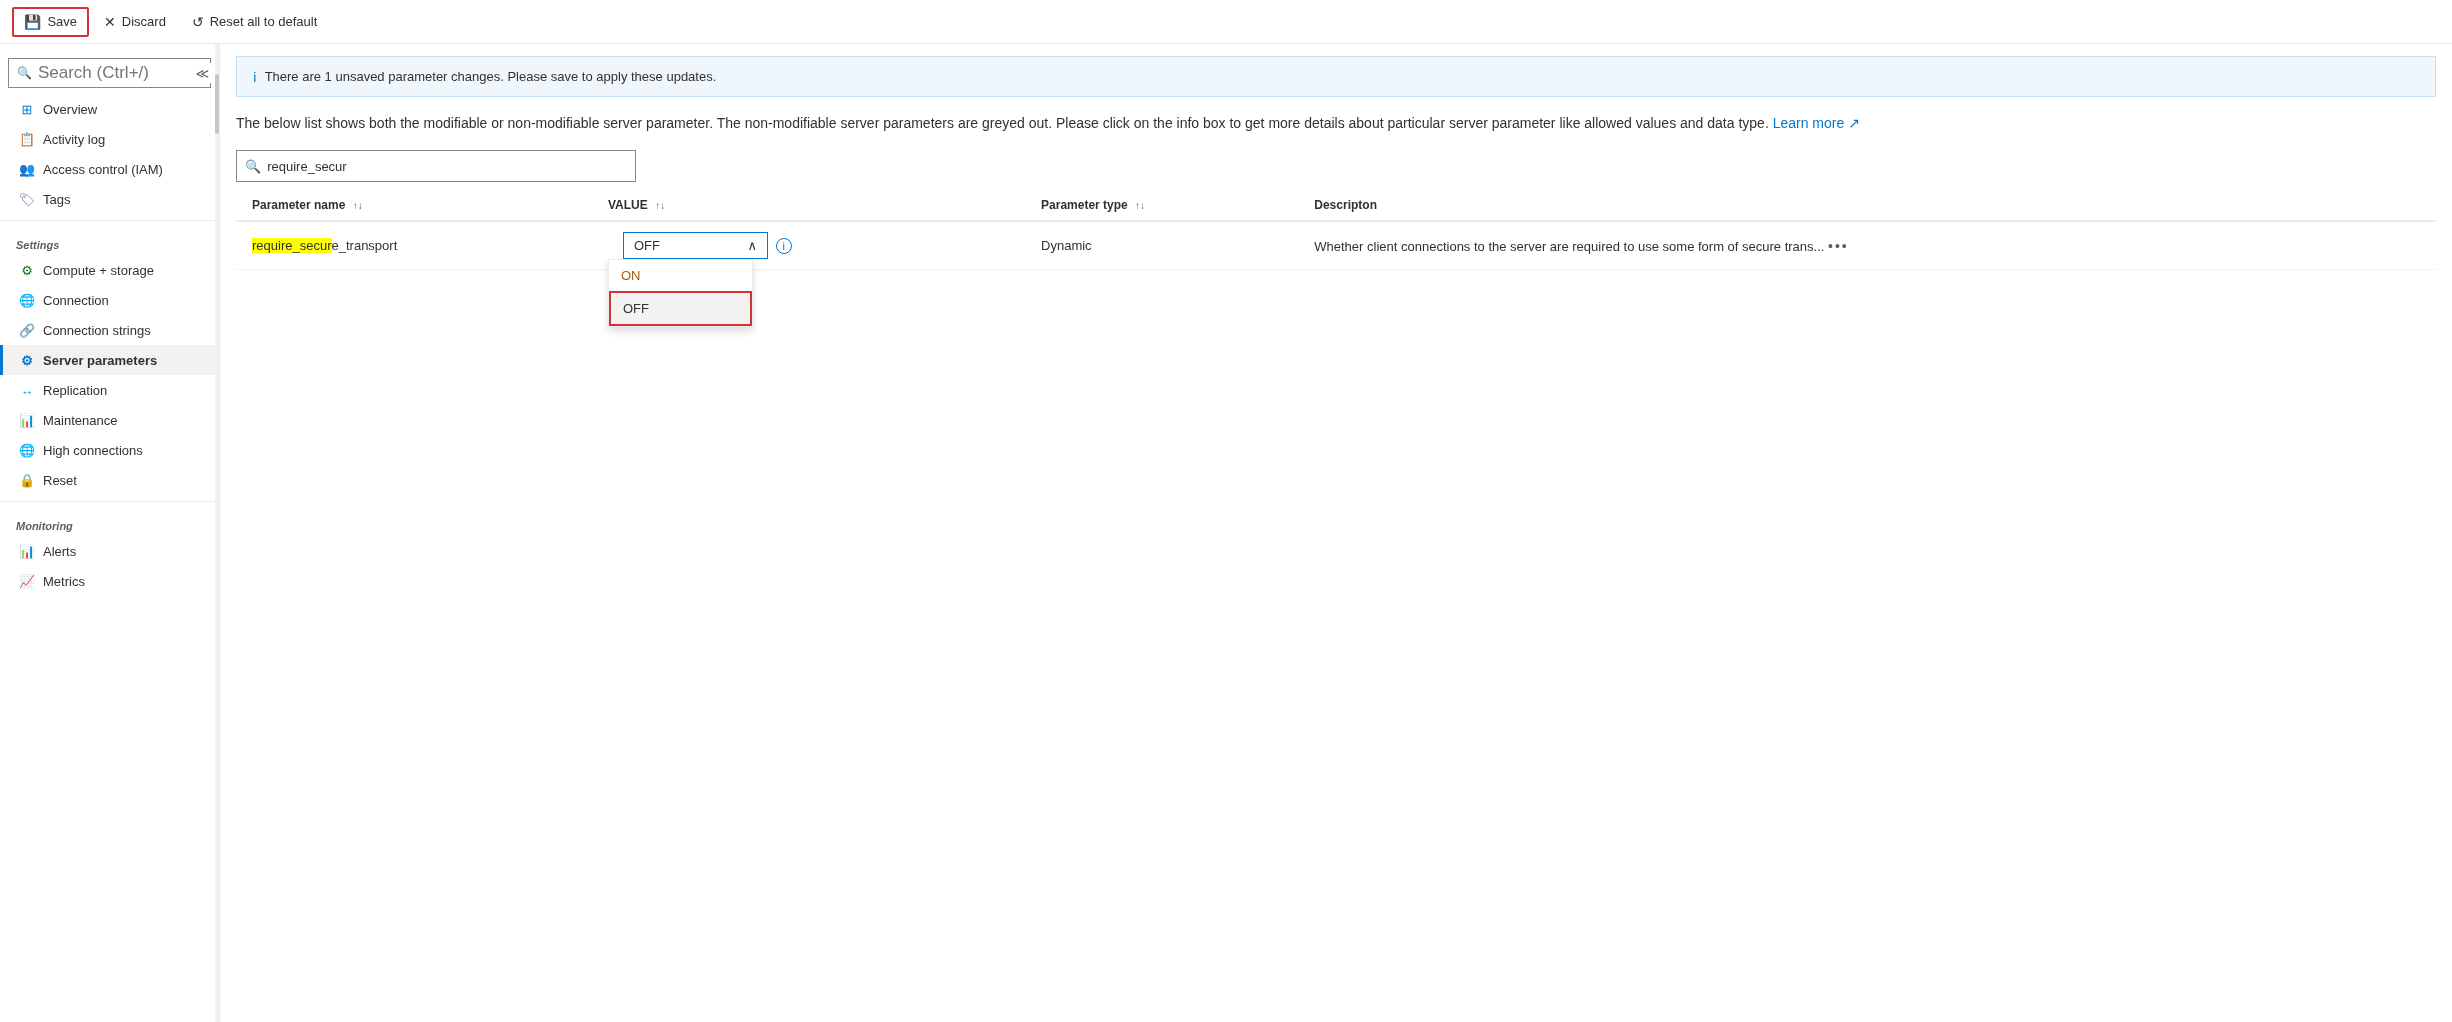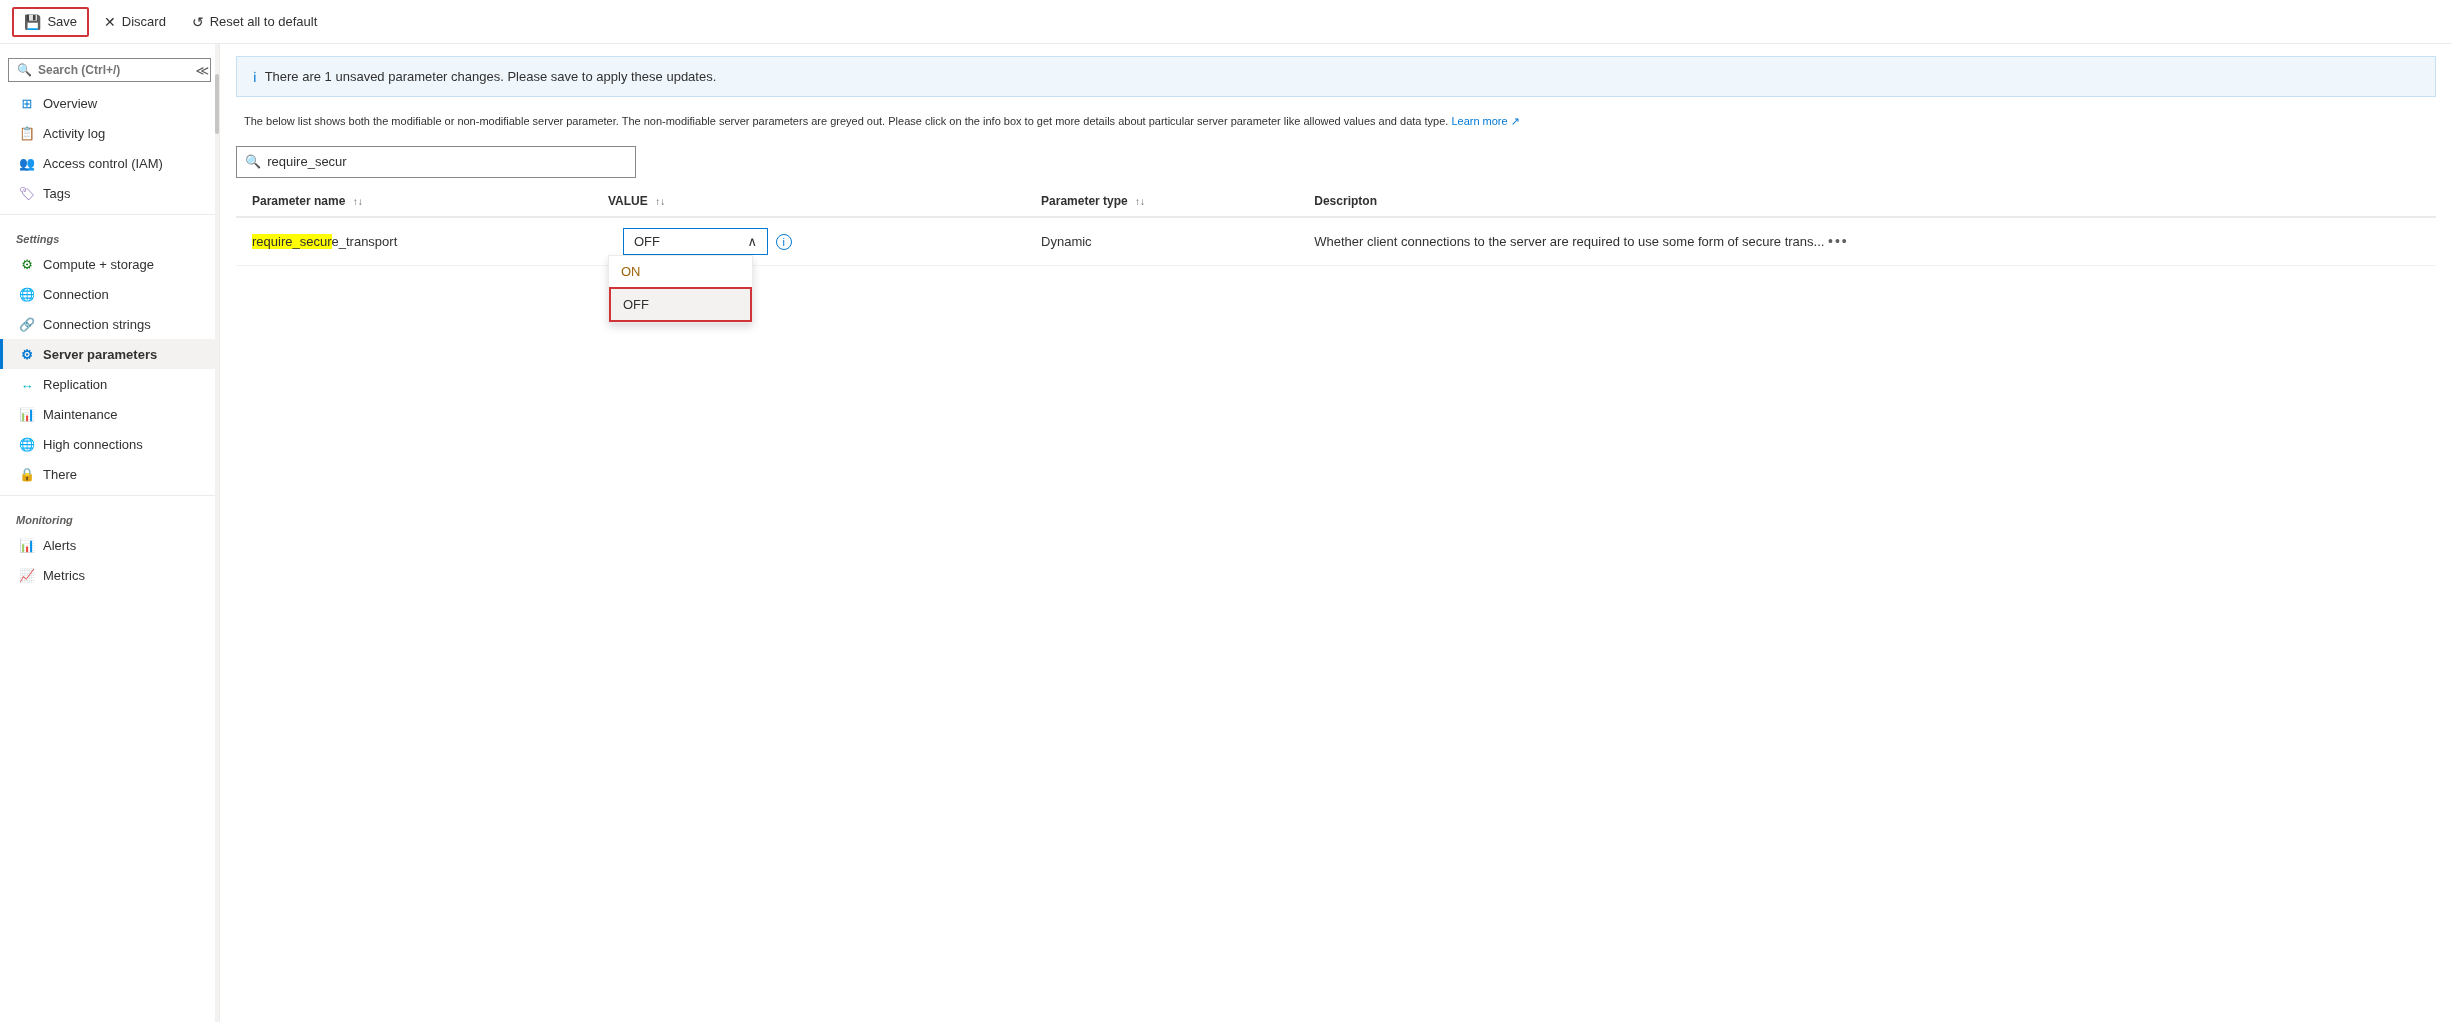--- a/index.html
+++ b/index.html
@@ -55,21 +55,21 @@
     .info-banner {
       background: #eff6fc; border: 1px solid #c7e0f4;
       padding: 10px 16px; margin: 12px 16px 8px;
       display: flex; align-items: center; gap: 8px;
       font-size: 13px; color: #323130;
     }
     .info-banner .info-icon { color: #0078d4; font-size: 14px; flex-shrink: 0; }
 
     
     .description-text {
-      padding: 8px 16px 12px; font-size: 11px; color: #323130; line-height: 1.5; margin-left: 8px;
+      padding: 8px 16px 12px; font-size: 14px; color: #323130; line-height: 1.5;
     }
     .description-text a { color: #0078d4; text-decoration: none; }
 
     
     .search-bar {
       margin: 4px 16px 8px; display: flex; align-items: center;
       border: 1px solid #8a8886; background: #fff; height: 32px; padding: 0 8px;
       gap: 6px; max-width: 400px;
     }
     .search-bar input {
@@ -149,21 +149,21 @@
   </button>
 </div>
 
 <div class="main-layout">
 
   <div class="sidebar">
 
     <div style="padding: 6px 8px; position: relative;">
       <div style="display: flex; align-items: center; border: 1px solid #8a8886; padding: 4px 8px; gap: 6px;">
         <span style="color: #605e5c; font-size: 12px;">🔍</span>
-        <input type="text" style="border: none; outline: none; font-size: 12px; flex: 1 1 0%; color: #000000; font-weight: bold;" placeholder="Search (Ctrl+/)">
+        <input type="text" style="border: none; outline: none; font-size: 17px; flex: 1 1 0%; color: #000000;" placeholder="Search (Ctrl+/)">
       </div>
       <button style="position: absolute; right: 10px; top: 50%; transform: translateY(-50%); background: none; border: none; cursor: pointer; font-size: 13px; color: #605e5c;">≪</button>
     </div>
 
     <div class="sidebar-item">
       <span class="item-icon dot-blue">⊞</span>
       <span>Overview</span>
     </div>
 
     <div class="sidebar-item">
@@ -214,21 +214,21 @@
       <span>Maintenance</span>
     </div>
 
     <div class="sidebar-item">
       <span class="item-icon dot-blue">🌐</span>
       <span>High connections</span>
     </div>
 
     <div class="sidebar-item">
       <span class="item-icon dot-gray">🔒</span>
-      <span>There</span>
+      <span>Reset</span>
     </div>
 
     <hr class="sidebar-divider">
     <div class="sidebar-section-label">Monitoring</div>
 
     <div class="sidebar-item">
       <span class="item-icon dot-green">📊</span>
       <span>Alerts</span>
     </div>
 

